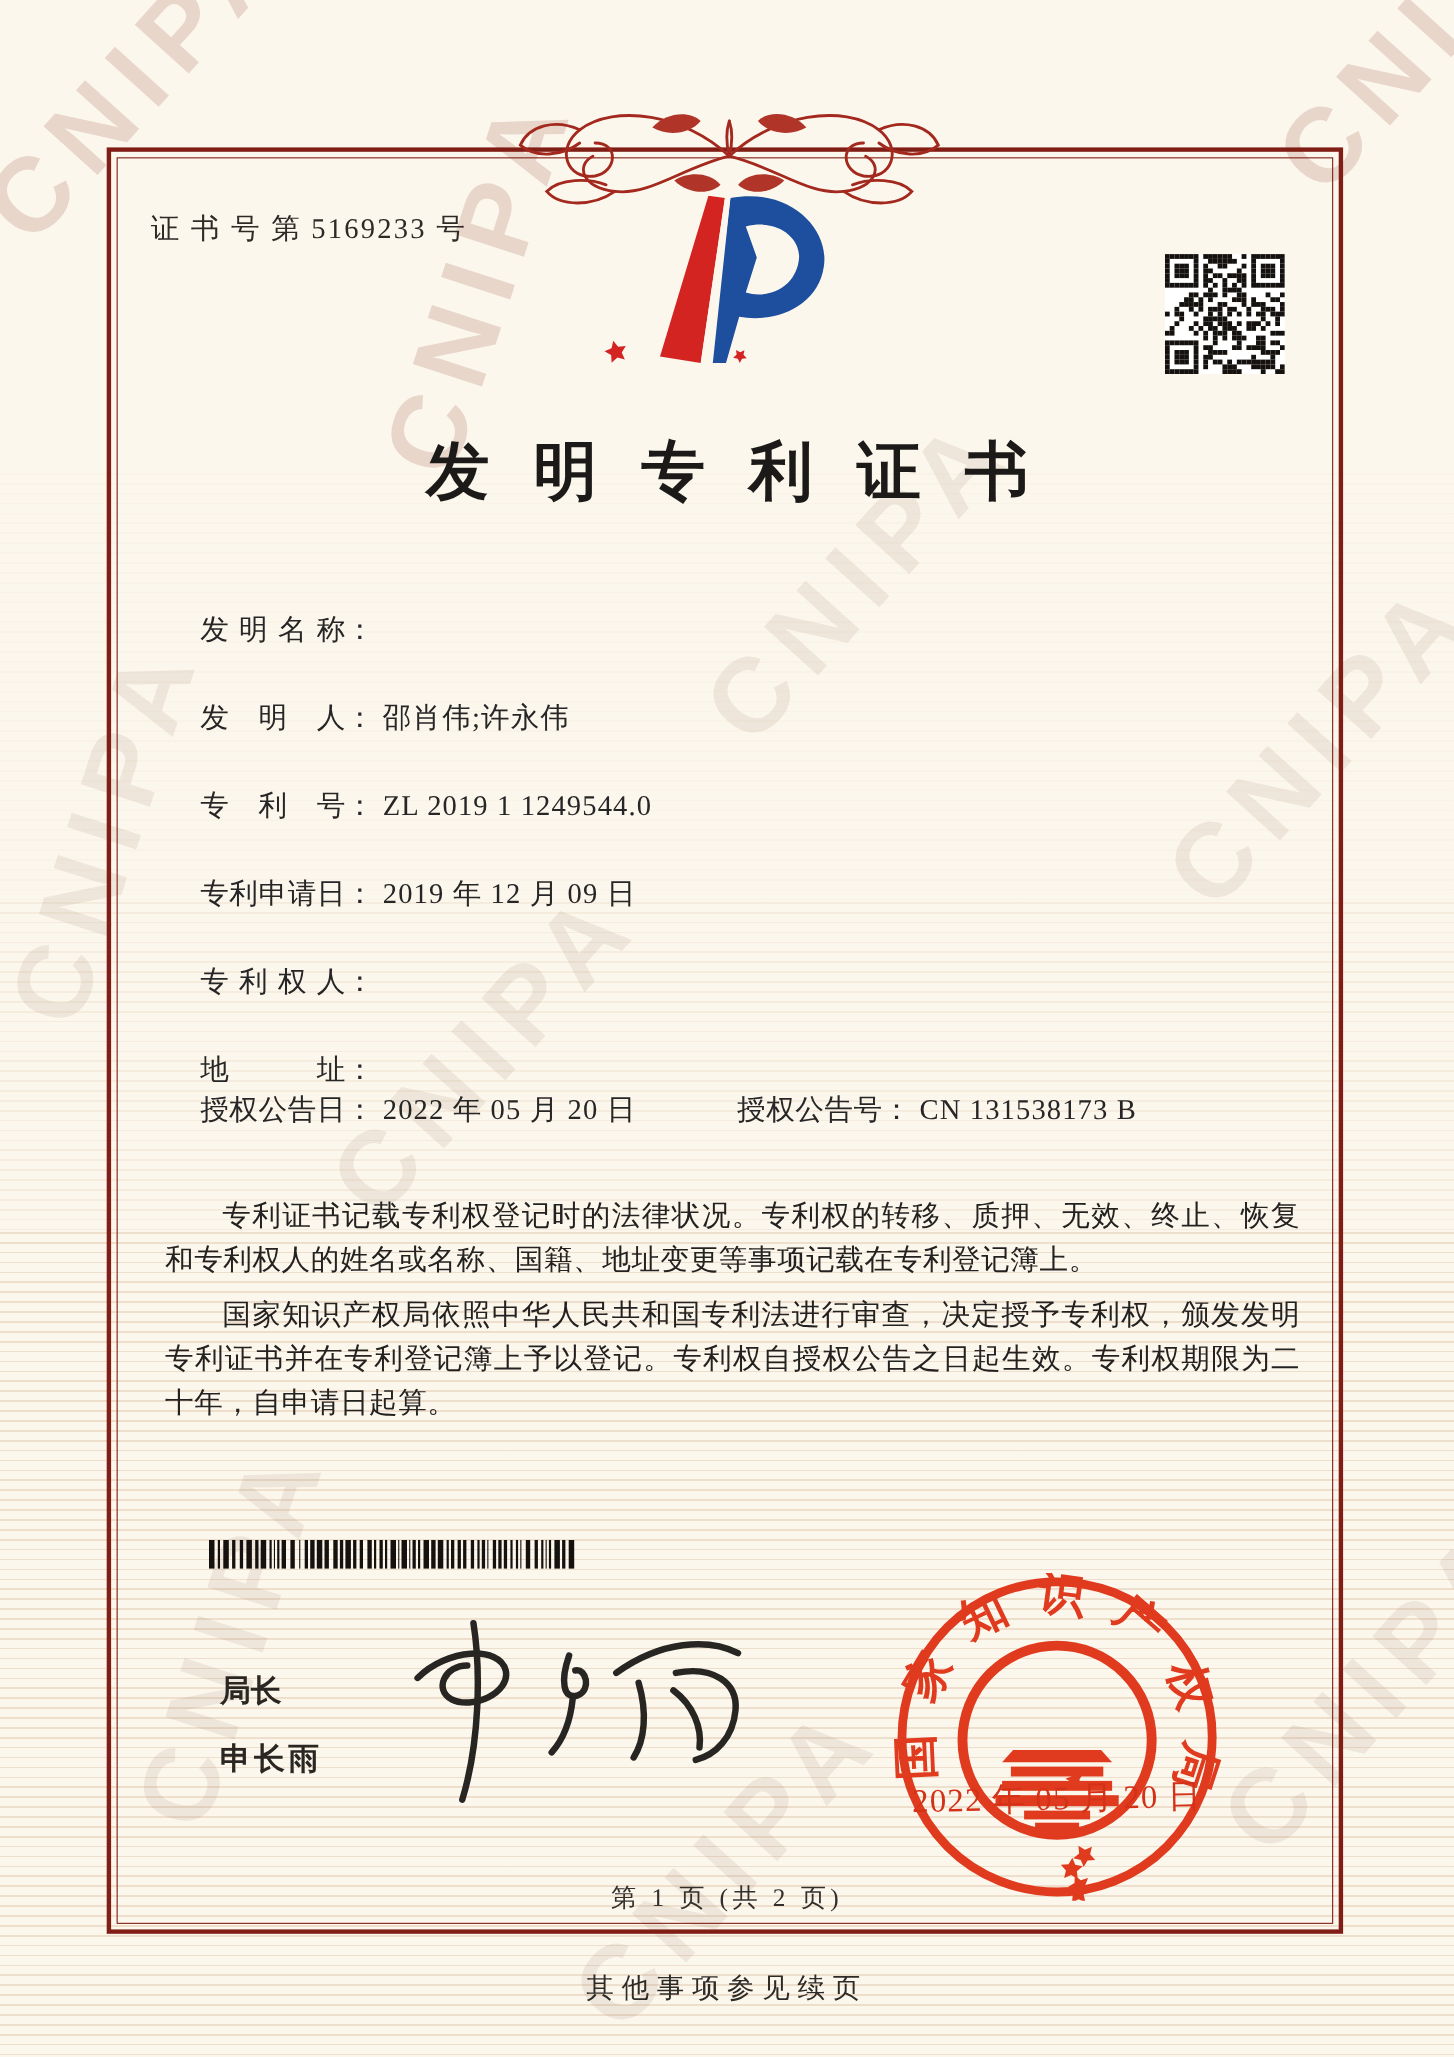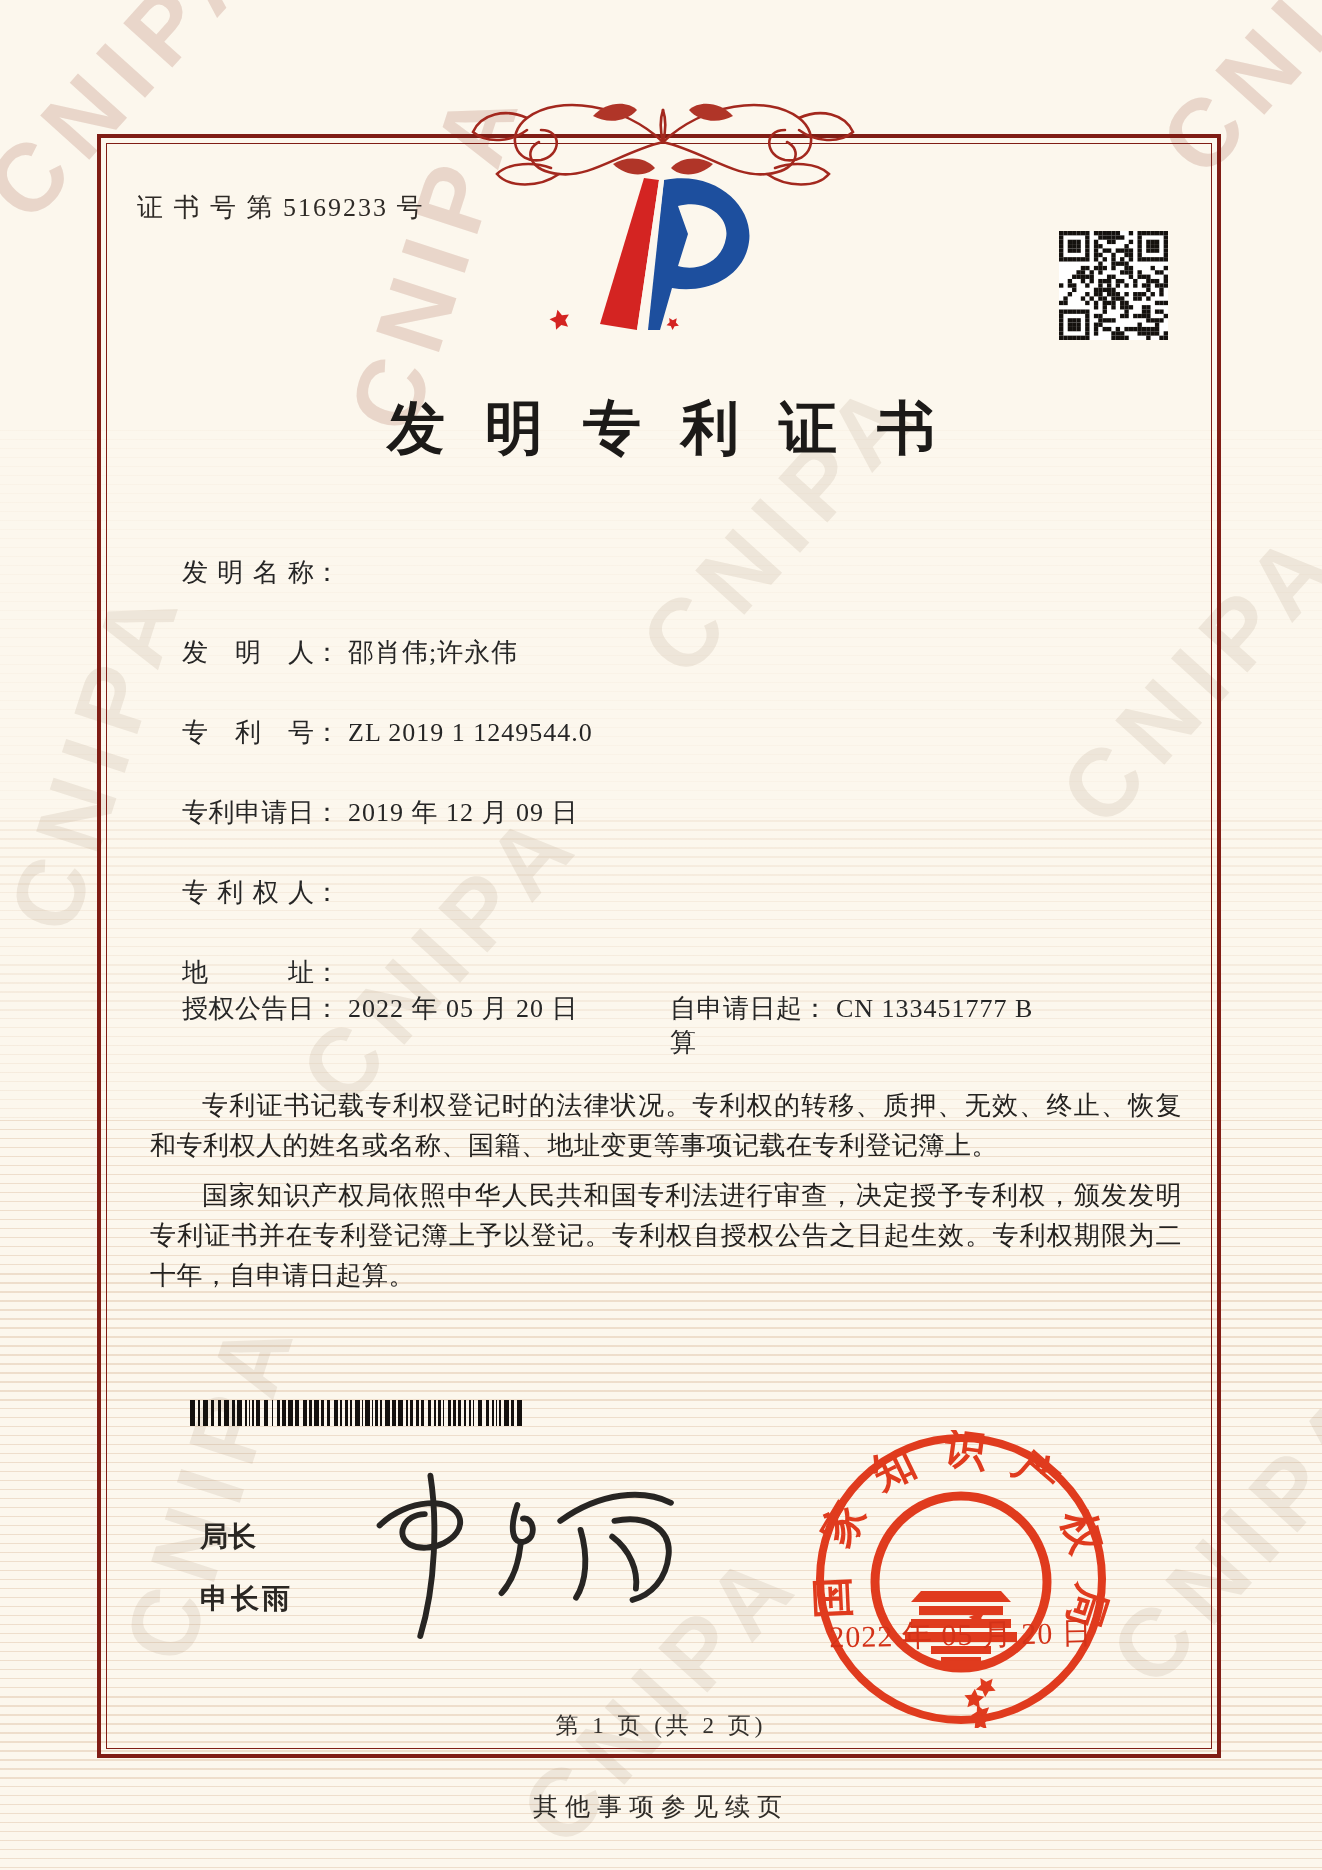--- a/index.html
+++ b/index.html
@@ -457,23 +457,23 @@
         <span class="flabel">地址</span>
           <span class="fcolon">：</span>
       </div>
       <div class="frow frow-grant">
         <span class="grant-left">
           <span class="flabel">授权公告日</span>
             <span class="fcolon">：</span>
           <span class="fvalue">2022 年 05 月 20 日</span>
         </span>
         <span class="grant-right">
-          <span class="flabel">自申请日起算</span>
+          <span class="flabel">授权公告号</span>
             <span class="fcolon">：</span>
-          <span class="fvalue">CN 133451777 B</span>
+          <span class="fvalue">CN 131538173 B</span>
         </span>
       </div>
     </div>
 
     <div class="paras">
       <p>专利证书记载专利权登记时的法律状况。专利权的转移、质押、无效、终止、恢复和专利权人的姓名或名称、国籍、地址变更等事项记载在专利登记簿上。</p>
       <p>国家知识产权局依照中华人民共和国专利法进行审查，决定授予专利权，颁发发明专利证书并在专利登记簿上予以登记。专利权自授权公告之日起生效。专利权期限为二十年，自申请日起算。</p>
     </div>
 
     <div class="barcode" id="barcode">

